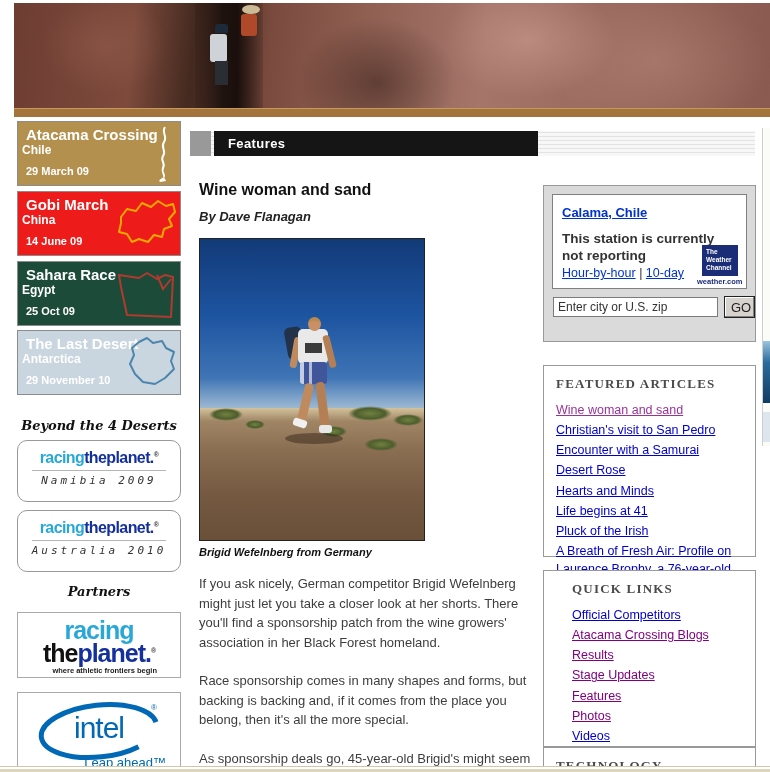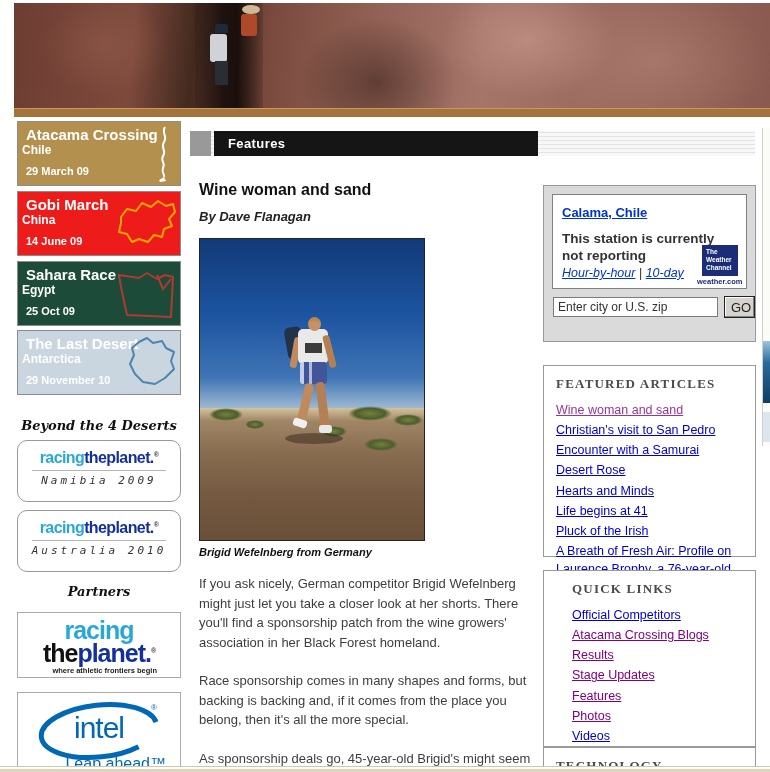--- a/index.html
+++ b/index.html
@@ -54,21 +54,21 @@
   .box-rtp-big{top:612px;height:66px;}
   .rtp-big{margin-top:6px;font-weight:bold;line-height:.92;letter-spacing:-1px;}
   .rtp-big .l1{font-size:25px;color:#29a8d8;}
   .rtp-big .l2{font-size:25px;}
   .rtp-big .the{color:#111;} .rtp-big .planet{color:#14309c;}
   .rtp-tagline{font-size:7.5px;font-weight:bold;color:#1a1a1a;text-align:right;margin:1px 23px 0 0;}
   .box-intel{top:692px;height:80px;}
   .intel-wrap{position:relative;width:128px;height:60px;margin:8px auto 0;}
   .intel-word{position:absolute;left:0;right:0;top:10px;font-size:30px;color:#0068b5;letter-spacing:-1px;}
   .intel-reg{position:absolute;right:6px;top:2px;font-size:8px;color:#0068b5;}
-  .intel-tag{color:#0068b5;font-size:16px;text-align:right;margin:-6px 14px 7px 0;text-decoration:underline;}
+  .intel-tag{color:#0068b5;font-size:13px;text-align:right;margin:-6px 14px 7px 0;text-decoration:underline;}
 
   
   .features-row{position:absolute;left:190px;top:131px;width:565px;height:25px;
      background:repeating-linear-gradient(180deg,#f7f7f7 0 1px,#e3e3e3 1px 2px,#f7f7f7 2px 4px);}
   .features-square{position:absolute;left:0;top:0;width:21px;height:25px;background:#999;}
   .features-bar{position:absolute;left:24px;top:0;width:324px;height:25px;background:#151515;color:#fff;
      font-weight:bold;font-size:13px;line-height:25px;padding-left:14px;box-sizing:border-box;letter-spacing:.4px;}
 
   
   .article{position:absolute;left:199px;top:181px;width:338px;}
@@ -100,21 +100,21 @@
   .body-text p{font-size:13px;color:#3d3d3d;line-height:1.5;margin:0 0 19px;}
 
   
   .rbox{position:absolute;left:543px;width:213px;border:1px solid #999;background:#fff;box-sizing:border-box;}
   .weather-box{top:185px;height:157px;background:#dadada;}
   .weather-inner{margin:8px 8px 0;border:1px solid #808080;background:#fff;padding:8px 9px;height:95px;
                  position:relative;box-sizing:border-box;}
   .weather-loc{color:#0033cc;font-weight:bold;text-decoration:underline;font-size:13px;cursor:pointer;}
   .weather-status{font-weight:bold;font-size:13.5px;color:#333;margin-top:10px;line-height:1.25;}
   .weather-links{position:absolute;left:9px;bottom:8px;font-size:12.5px;color:#333;}
-  .wlink{color:#0033cc;text-decoration:underline;cursor:pointer;font-style:italic;}
+  .wlink{color:#0033cc;text-decoration:underline;cursor:pointer;}
   .twc{position:absolute;right:5px;bottom:2px;width:44px;text-align:center;}
   .twc-sq{width:36px;height:31px;background:#1c2d78;color:#fff;font-size:6.5px;font-weight:bold;
           line-height:1.2;text-align:left;padding:3px 0 0 4px;box-sizing:border-box;margin-left:5px;}
   .twc-site{color:#1c2d78;font-size:7.5px;font-weight:bold;margin-top:1px;}
   .weather-form{display:flex;gap:6px;align-items:center;margin:7px 9px 0;}
   .city-input{flex:1;border:1px solid #7b7b7b;font-size:12px;padding:2px 4px;color:#333;height:20px;
               box-sizing:border-box;font-family:"Liberation Sans",sans-serif;background:#fff;}
   .go-btn{width:31px;height:22px;background:#d6d3ce;border:1px solid #222;
           box-shadow:inset -1px -1px 0 #808080,inset 1px 1px 0 #fff;font-size:13px;color:#222;cursor:pointer;
           font-family:"Liberation Sans",sans-serif;}

